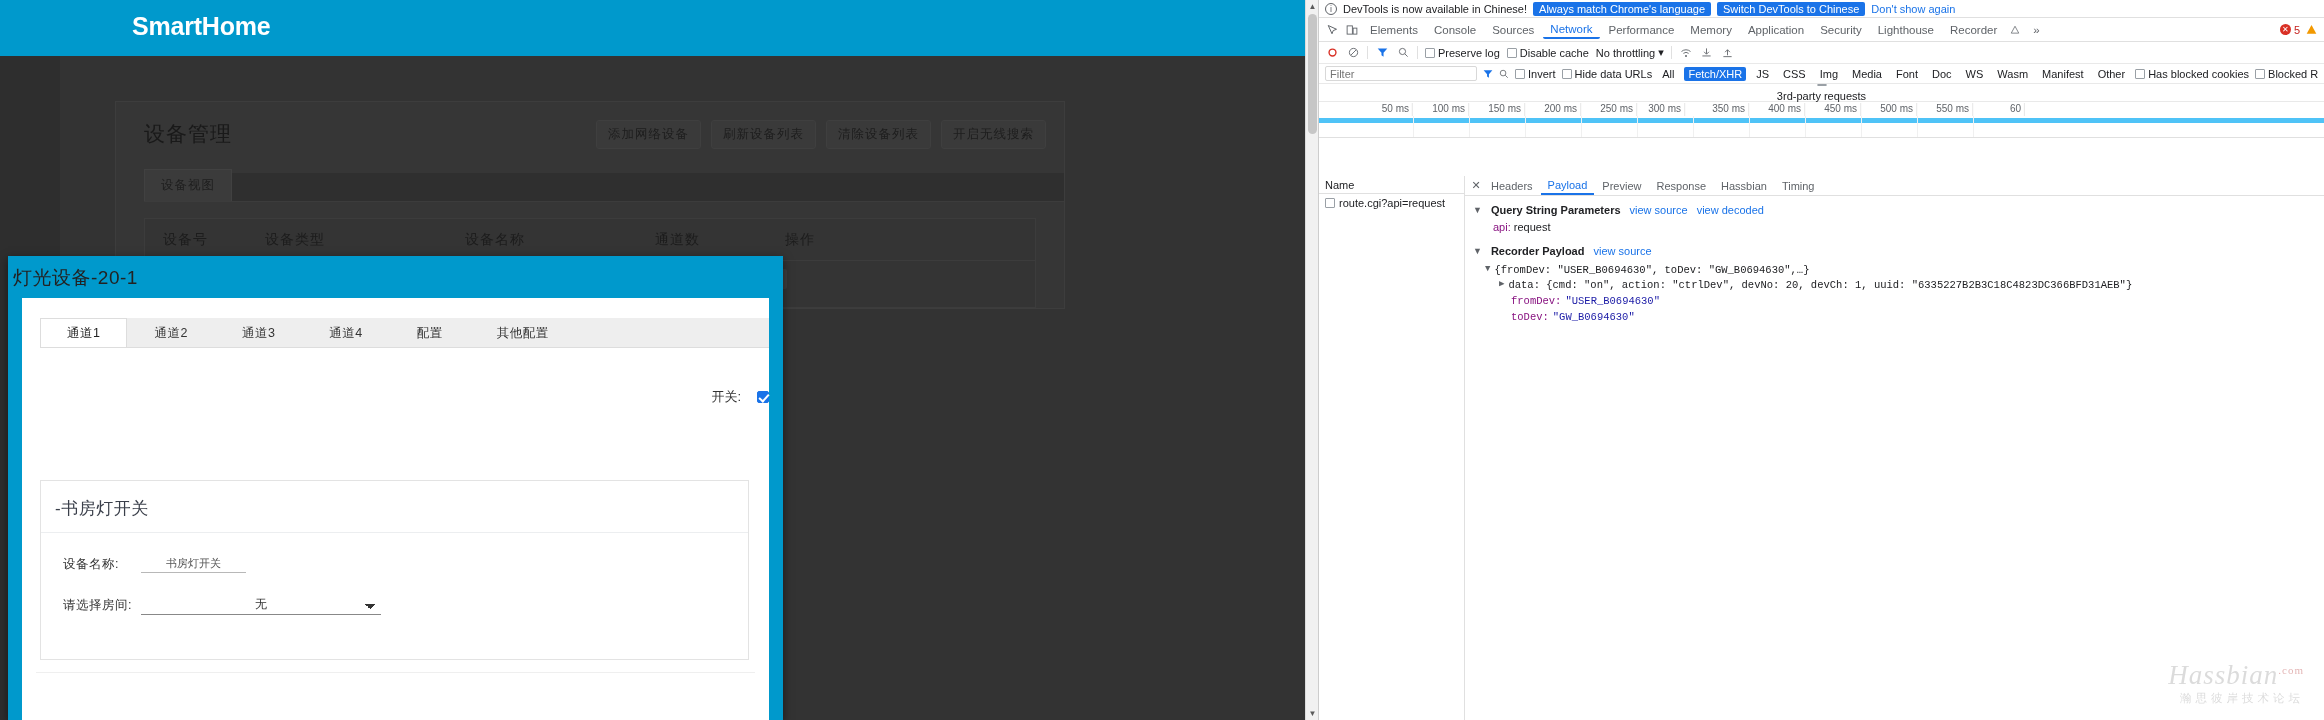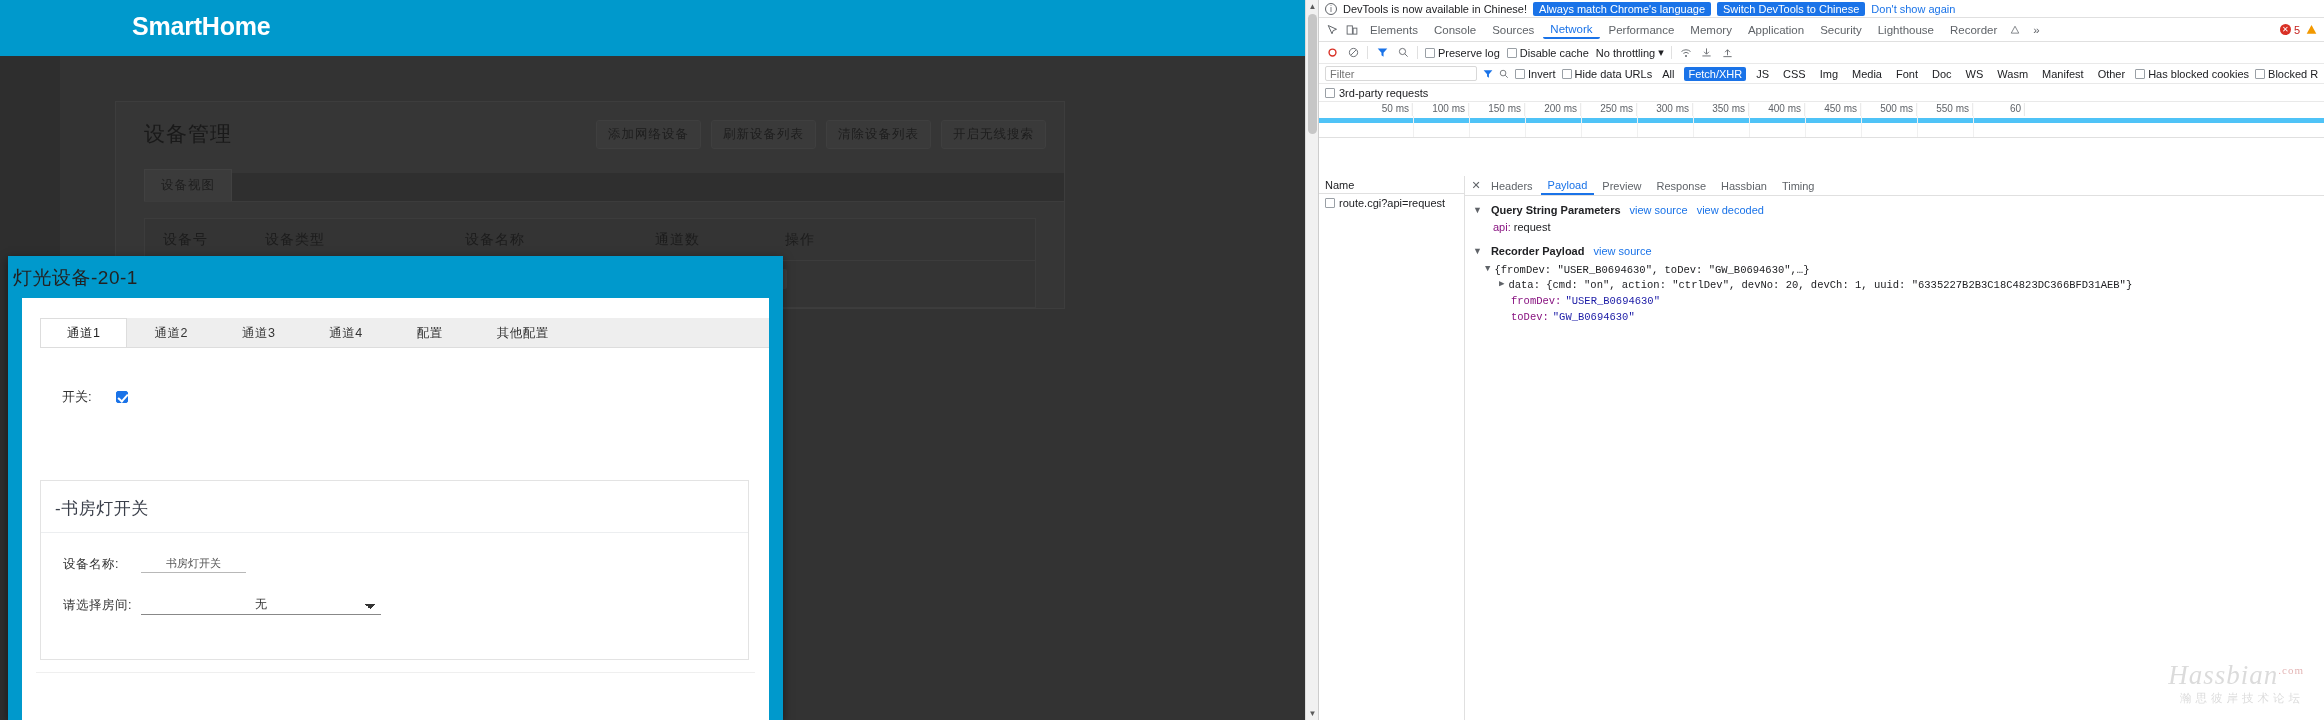--- a/index.html
+++ b/index.html
@@ -111,22 +111,22 @@
     padding:6px 26px; font-size:12.5px; color:#333;
     border:1px solid transparent; border-bottom:none;
     letter-spacing:0.5px; cursor:pointer;
   }
   .modal-tabs .mtab.active{
     background:#fff; border-color:#ddd; color:#222;
   }
   .modal-tabs .tabs-fill{ flex:1; background:#eeeeee; }
 
   .switch-row{
-    display:flex; align-items:center; gap:24px;
-    margin:40px 0 0 40px; font-size:13px; color:#333;
+    display:flex; align-items:center; gap:16px;
+    margin:40px 0 0 40px; font-size:13px; color:#333;justify-content:flex-end;
   }
   .cbx{
     width:12px; height:12px; background:#1a73e8;
     border:1px solid #1a73e8; border-radius:2px;
     position:relative; display:inline-block;
   }
   .cbx::after{
     content:""; position:absolute; left:3px; top:0px;
     width:4px; height:8px; border:solid #fff;
     border-width:0 2px 2px 0; transform:rotate(42deg);
@@ -251,21 +251,21 @@
     width:162px; height:15px; border:1px solid #d8d8d8; border-radius:2px;
     font-size:11px; padding:0 4px; color:#5f6368;
     font-family:"Liberation Sans", sans-serif; outline:none;
   }
   .ftype{ padding:1px 4px; border-radius:2px; color:#202124; cursor:pointer; }
   .ftype.active{ background:#1a73e8; color:#fff; }
   .ftype.all{ color:#202124; }
 
   .dt-3rdparty{
     height:18px; display:flex; align-items:center; gap:4px;
-    padding:0 6px; border-bottom:1px solid #e9e9e9; font-size:11px;
+    padding:0 6px; border-bottom:1px solid #e9e9e9; font-size:11px;flex-direction:column;
   }
 
   .dt-timeline{
     height:36px; border-bottom:1px solid #e0e0e0; position:relative;
     background:#fff; overflow:hidden;
   }
   .tl-ticks{ position:absolute; left:0; top:0; right:0; height:14px; }
   .tl-tick{
     position:absolute; top:1px; font-size:10px; color:#5f6368;
     transform:translateX(-100%); padding-right:3px;
@@ -579,21 +579,21 @@
     <span>3rd-party requests</span>
   </div>
 
   <div class="dt-timeline">
     <div class="tl-ticks">
       <span class="tl-tick" style="left:94px">50 ms</span>
       <span class="tl-tick" style="left:150px">100 ms</span>
       <span class="tl-tick" style="left:206px">150 ms</span>
       <span class="tl-tick" style="left:262px">200 ms</span>
       <span class="tl-tick" style="left:318px">250 ms</span>
-      <span class="tl-tick" style="left:374px">300 ms</span>
+      <span class="tl-tick" style="left:366px">300 ms</span>
       <span class="tl-tick" style="left:430px">350 ms</span>
       <span class="tl-tick" style="left:486px">400 ms</span>
       <span class="tl-tick" style="left:542px">450 ms</span>
       <span class="tl-tick" style="left:598px">500 ms</span>
       <span class="tl-tick" style="left:654px">550 ms</span>
       <span class="tl-tick" style="left:706px">60</span>
     </div>
     <div class="tl-bar" style="width:1006px"></div>
     <div class="tl-grid" style="left:94px"></div>
     <div class="tl-grid" style="left:150px"></div>

